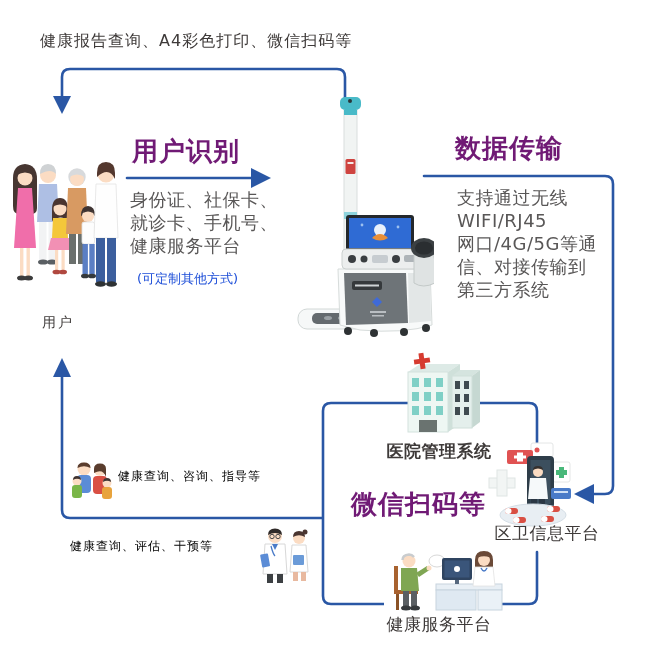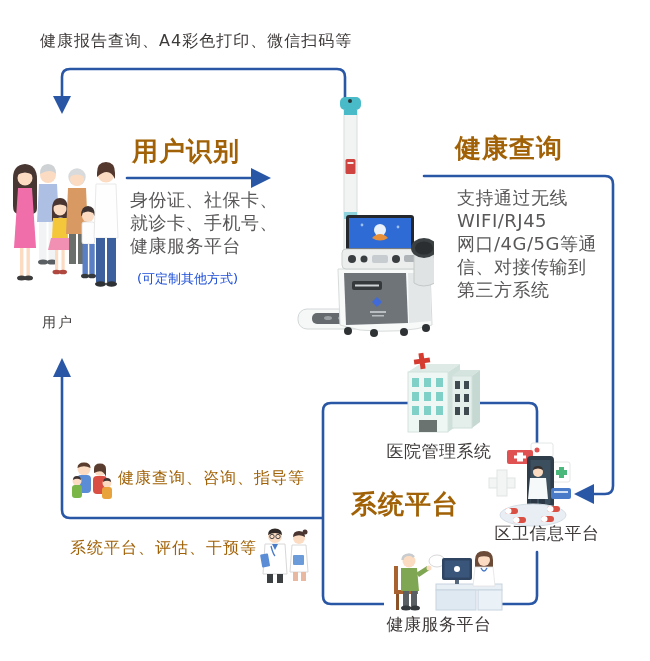--- a/index.html
+++ b/index.html
@@ -4,25 +4,25 @@
 <style>
   html,body{margin:0;padding:0;background:#ffffff;}
   #stage{
     position:relative;width:650px;height:661px;background:#ffffff;overflow:hidden;
     font-family:"DejaVu Sans","Liberation Sans",sans-serif;
   }
   .lines-layer{position:absolute;left:0;top:0;z-index:1;}
   .illus{position:absolute;z-index:2;}
   .txt{position:absolute;z-index:3;}
   .top-note{font-size:16px;color:#3e3a39;letter-spacing:1px;}
-  .big-title{font-size:26px;font-weight:bold;color:#a16207;letter-spacing:1px;}
+  .big-title{font-size:26px;font-weight:bold;color:#701a75;letter-spacing:1px;}
   .body-text{font-size:18px;color:#595757;line-height:23px;letter-spacing:0.5px;}
   .small-note{font-size:13px;color:#1d4ed8;letter-spacing:0px;}
   .node-label{font-size:17px;color:#3e3a39;text-align:center;letter-spacing:0.5px;}
-  .service-row{font-size:16px;color:#a16207;letter-spacing:1px;}
+  .service-row{font-size:12px;color:#000000;letter-spacing:1px;}
   .user-label{font-size:14px;color:#3e3a39;letter-spacing:2px;}
 </style>
 </head>
 <body>
 
 <div id="stage">
 
   <svg class="lines-layer" width="650" height="661" viewBox="0 0 650 661">
     <g fill="none" stroke="#2a57a5" stroke-width="2.6" stroke-linecap="round">
 
@@ -151,21 +151,21 @@
     <path d="M128,150 Q149,146 149,168 L149,186 Q137,192 128,186 Z" fill="#dfe3e3" stroke="#c3c9c8" stroke-width="1"></path>
     <ellipse cx="138" cy="151" rx="13" ry="10" fill="#3b4043"></ellipse>
     <ellipse cx="138" cy="151" rx="9" ry="6.6" fill="#2a2e31"></ellipse>
 
     <circle cx="62" cy="234" r="4" fill="#2e3234"></circle>
     <circle cx="88" cy="236" r="4" fill="#2e3234"></circle>
     <circle cx="118" cy="235" r="4" fill="#2e3234"></circle>
     <circle cx="140" cy="231" r="4" fill="#2e3234"></circle>
   </svg>
 
-  <div class="txt big-title" style="left:455px;top:131px;">健康查询</div>
+  <div class="txt big-title" style="left:455px;top:131px;">数据传输</div>
   <div class="txt body-text" style="left:457px;top:186px;">
     <div>支持通过无线</div>
     <div>WIFI/RJ45</div>
     <div>网口/4G/5G等通</div>
     <div>信、对接传输到</div>
     <div>第三方系统</div>
   </div>
 
   <svg class="illus" style="left:386px;top:352px;" width="100" height="92" viewBox="0 0 100 92">
 
@@ -196,23 +196,23 @@
     <rect x="66" y="24" width="20" height="52" fill="#e4efec" stroke="#d0dfda" stroke-width="1"></rect>
     <g fill="#3f4a50">
       <rect x="69" y="29" width="5" height="8"></rect>
         <rect x="78" y="29" width="5" height="8"></rect>
       <rect x="69" y="42" width="5" height="8"></rect>
         <rect x="78" y="42" width="5" height="8"></rect>
       <rect x="69" y="55" width="5" height="8"></rect>
         <rect x="78" y="55" width="5" height="8"></rect>
     </g>
   </svg>
-  <div class="txt node-label" style="left:384px;top:440px;width:110px;">医院管理系统</div>
-
-  <div class="txt big-title" style="left:351px;top:487px;">系统平台</div>
+  <div class="txt node-label" style="left:384px;top:440px;width:110px;font-weight:bold;">医院管理系统</div>
+
+  <div class="txt big-title" style="left:351px;top:487px;">微信扫码等</div>
 
   <svg class="illus" style="left:487px;top:442px;" width="92" height="86" viewBox="0 0 92 86">
     <rect x="30" y="2" width="44" height="72" fill="#ffffff" opacity="0.9"></rect>
 
     <g fill="#f2f5f4" stroke="#dfe5e4" stroke-width="1">
       <rect x="2" y="36" width="26" height="10"></rect>
       <rect x="10" y="28" width="10" height="26"></rect>
     </g>
 
     <rect x="44" y="1" width="22" height="14" rx="2" fill="#ffffff" stroke="#e4e6e6" stroke-width="1"></rect>
@@ -296,21 +296,21 @@
     <rect x="23" y="17" width="14" height="18" rx="4" fill="#d94f43"></rect>
     <circle cx="7" cy="22" r="4.5" fill="#fbdcc3"></circle>
     <path d="M3,21 Q3,17 7,17 Q11,17 11,21 Q7,18.5 3,21" fill="#3f3432"></path>
     <rect x="2" y="26" width="10" height="13" rx="3" fill="#7ab648"></rect>
     <circle cx="37" cy="24" r="4.5" fill="#fbdcc3"></circle>
     <path d="M33,23 Q33,19 37,19 Q41,19 41,23 Q37,20.5 33,23" fill="#3f3432"></path>
     <rect x="32" y="28" width="10" height="12" rx="3" fill="#e8a33c"></rect>
   </svg>
   <div class="txt service-row" style="left:118px;top:468px;">健康查询、咨询、指导等</div>
 
-  <div class="txt service-row" style="left:70px;top:538px;">系统平台、评估、干预等</div>
+  <div class="txt service-row" style="left:70px;top:538px;">健康查询、评估、干预等</div>
   <svg class="illus" style="left:260px;top:524px;" width="54" height="62" viewBox="0 0 54 62">
 
     <circle cx="15" cy="12" r="7" fill="#fbdcc3"></circle>
     <path d="M8,11 Q8,4.5 15,4.5 Q22,4.5 22,11 Q15,7 8,11" fill="#2f2a28"></path>
     <circle cx="12" cy="12.5" r="2.2" fill="none" stroke="#4a4a4a" stroke-width="1"></circle>
     <circle cx="18" cy="12.5" r="2.2" fill="none" stroke="#4a4a4a" stroke-width="1"></circle>
     <path d="M5,20 L25,20 L27,50 L3,50 Z" fill="#ffffff" stroke="#d8d8d8" stroke-width="1"></path>
     <path d="M12,20 L15,26 L18,20 Z" fill="#4a7bc8"></path>
     <path d="M11,22 Q13,30 15,32" fill="none" stroke="#4a7bc8" stroke-width="1.3"></path>
     <rect x="1" y="30" width="8" height="13" rx="1" transform="rotate(-10 5 36)" fill="#5b8cd6"></rect>

